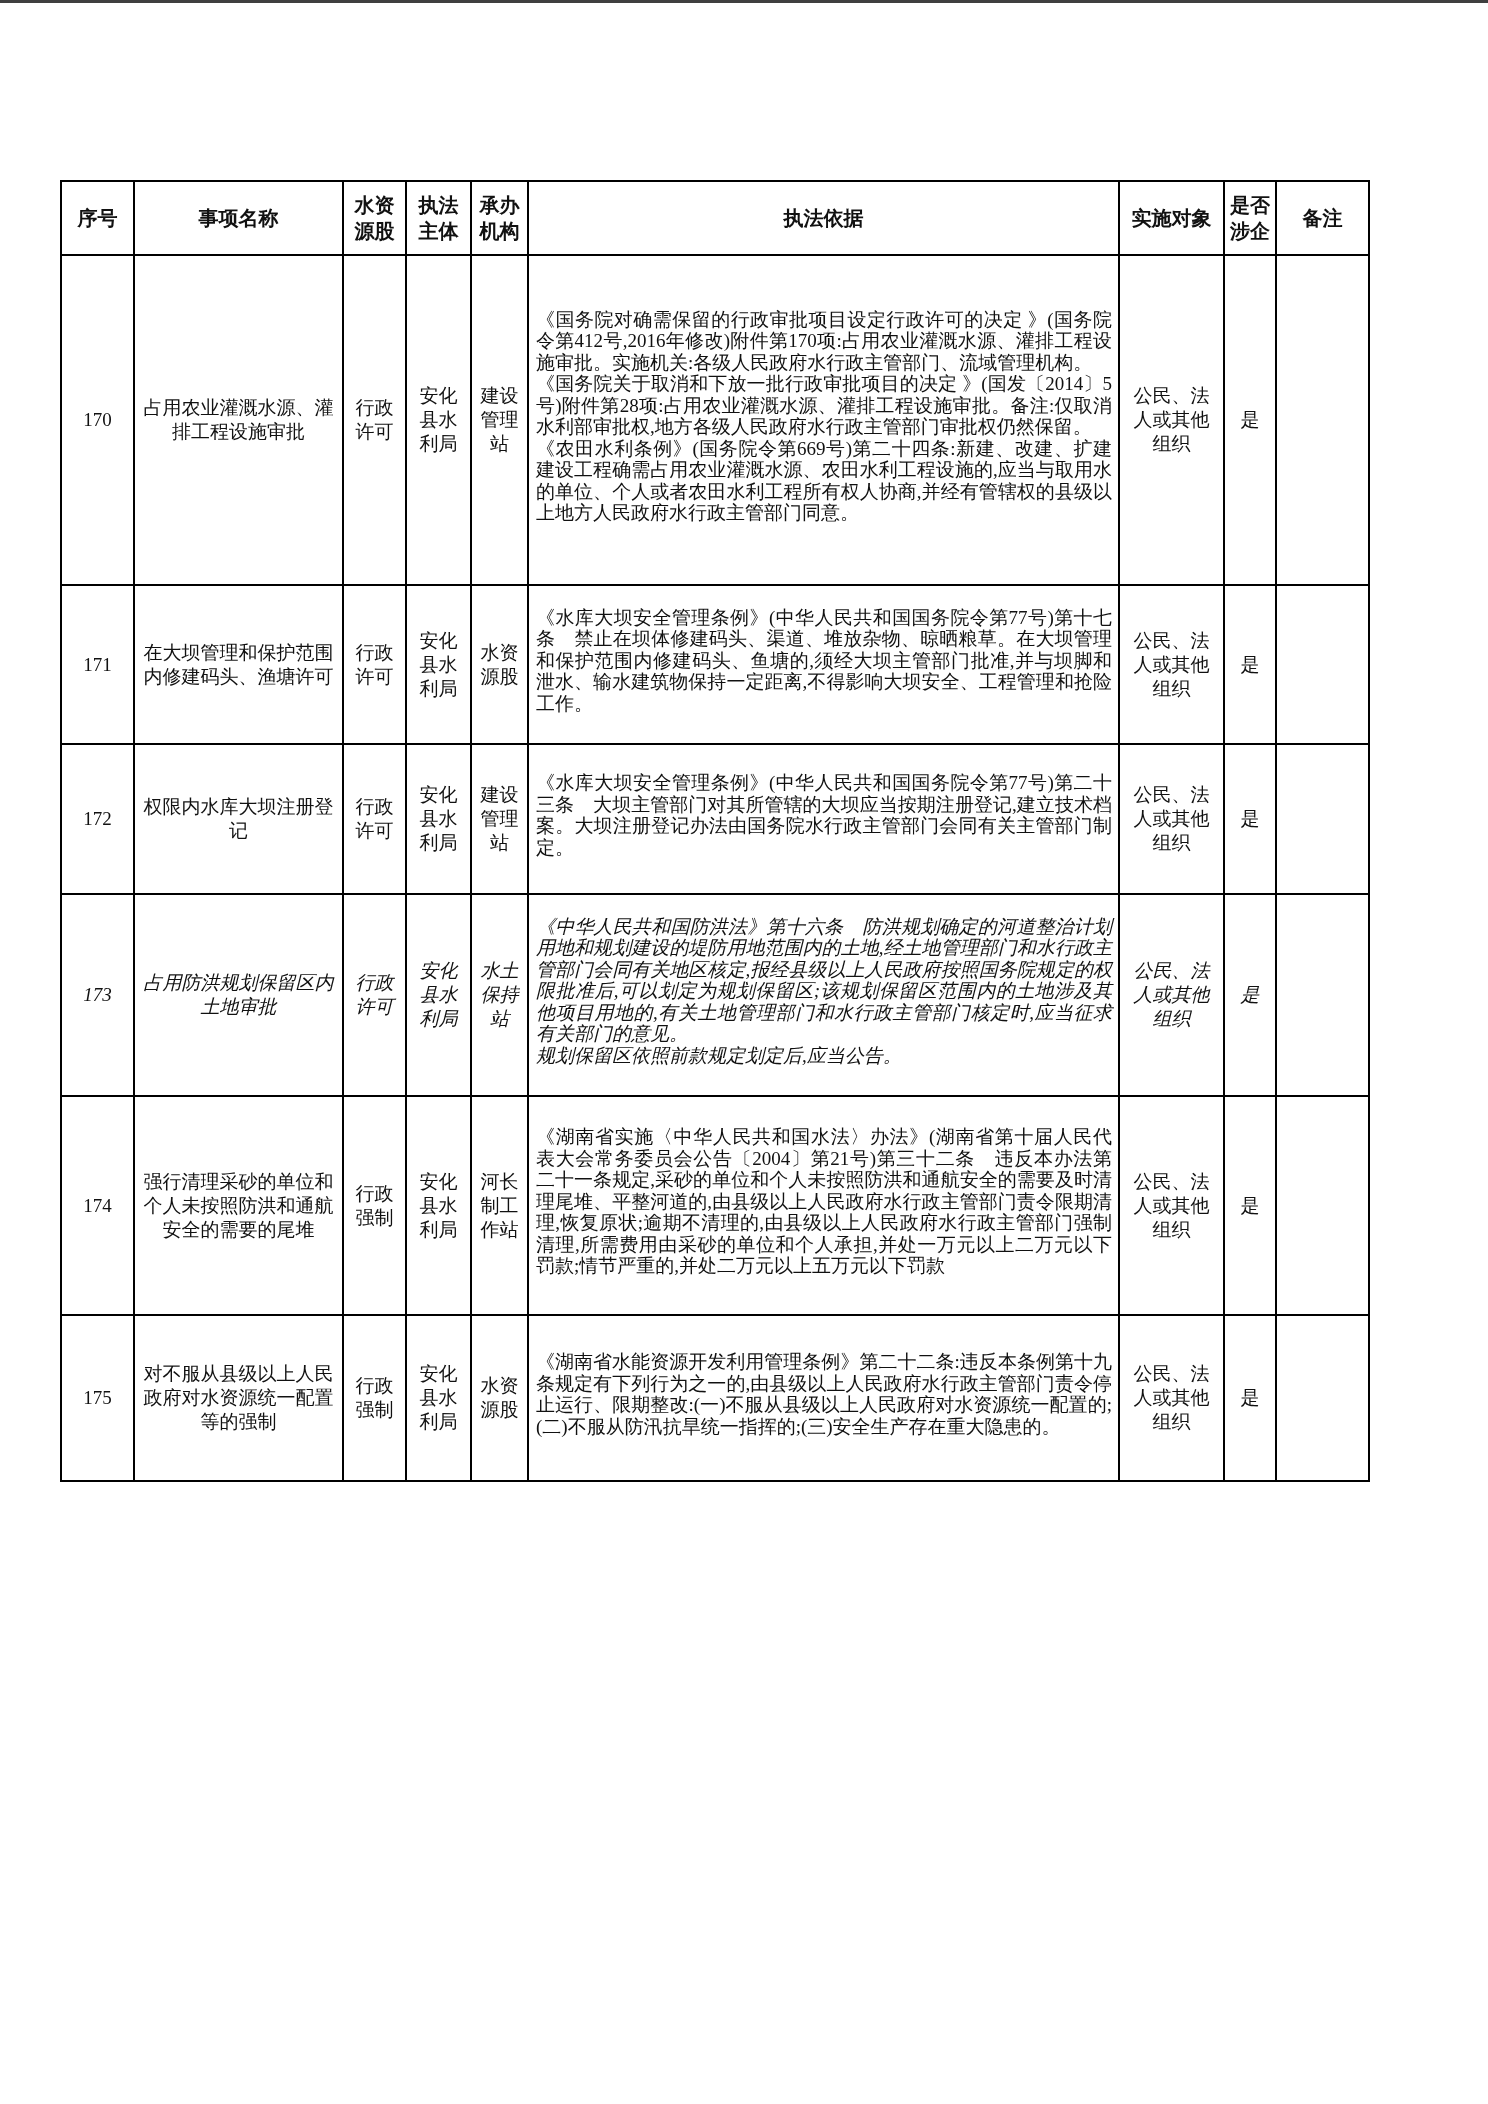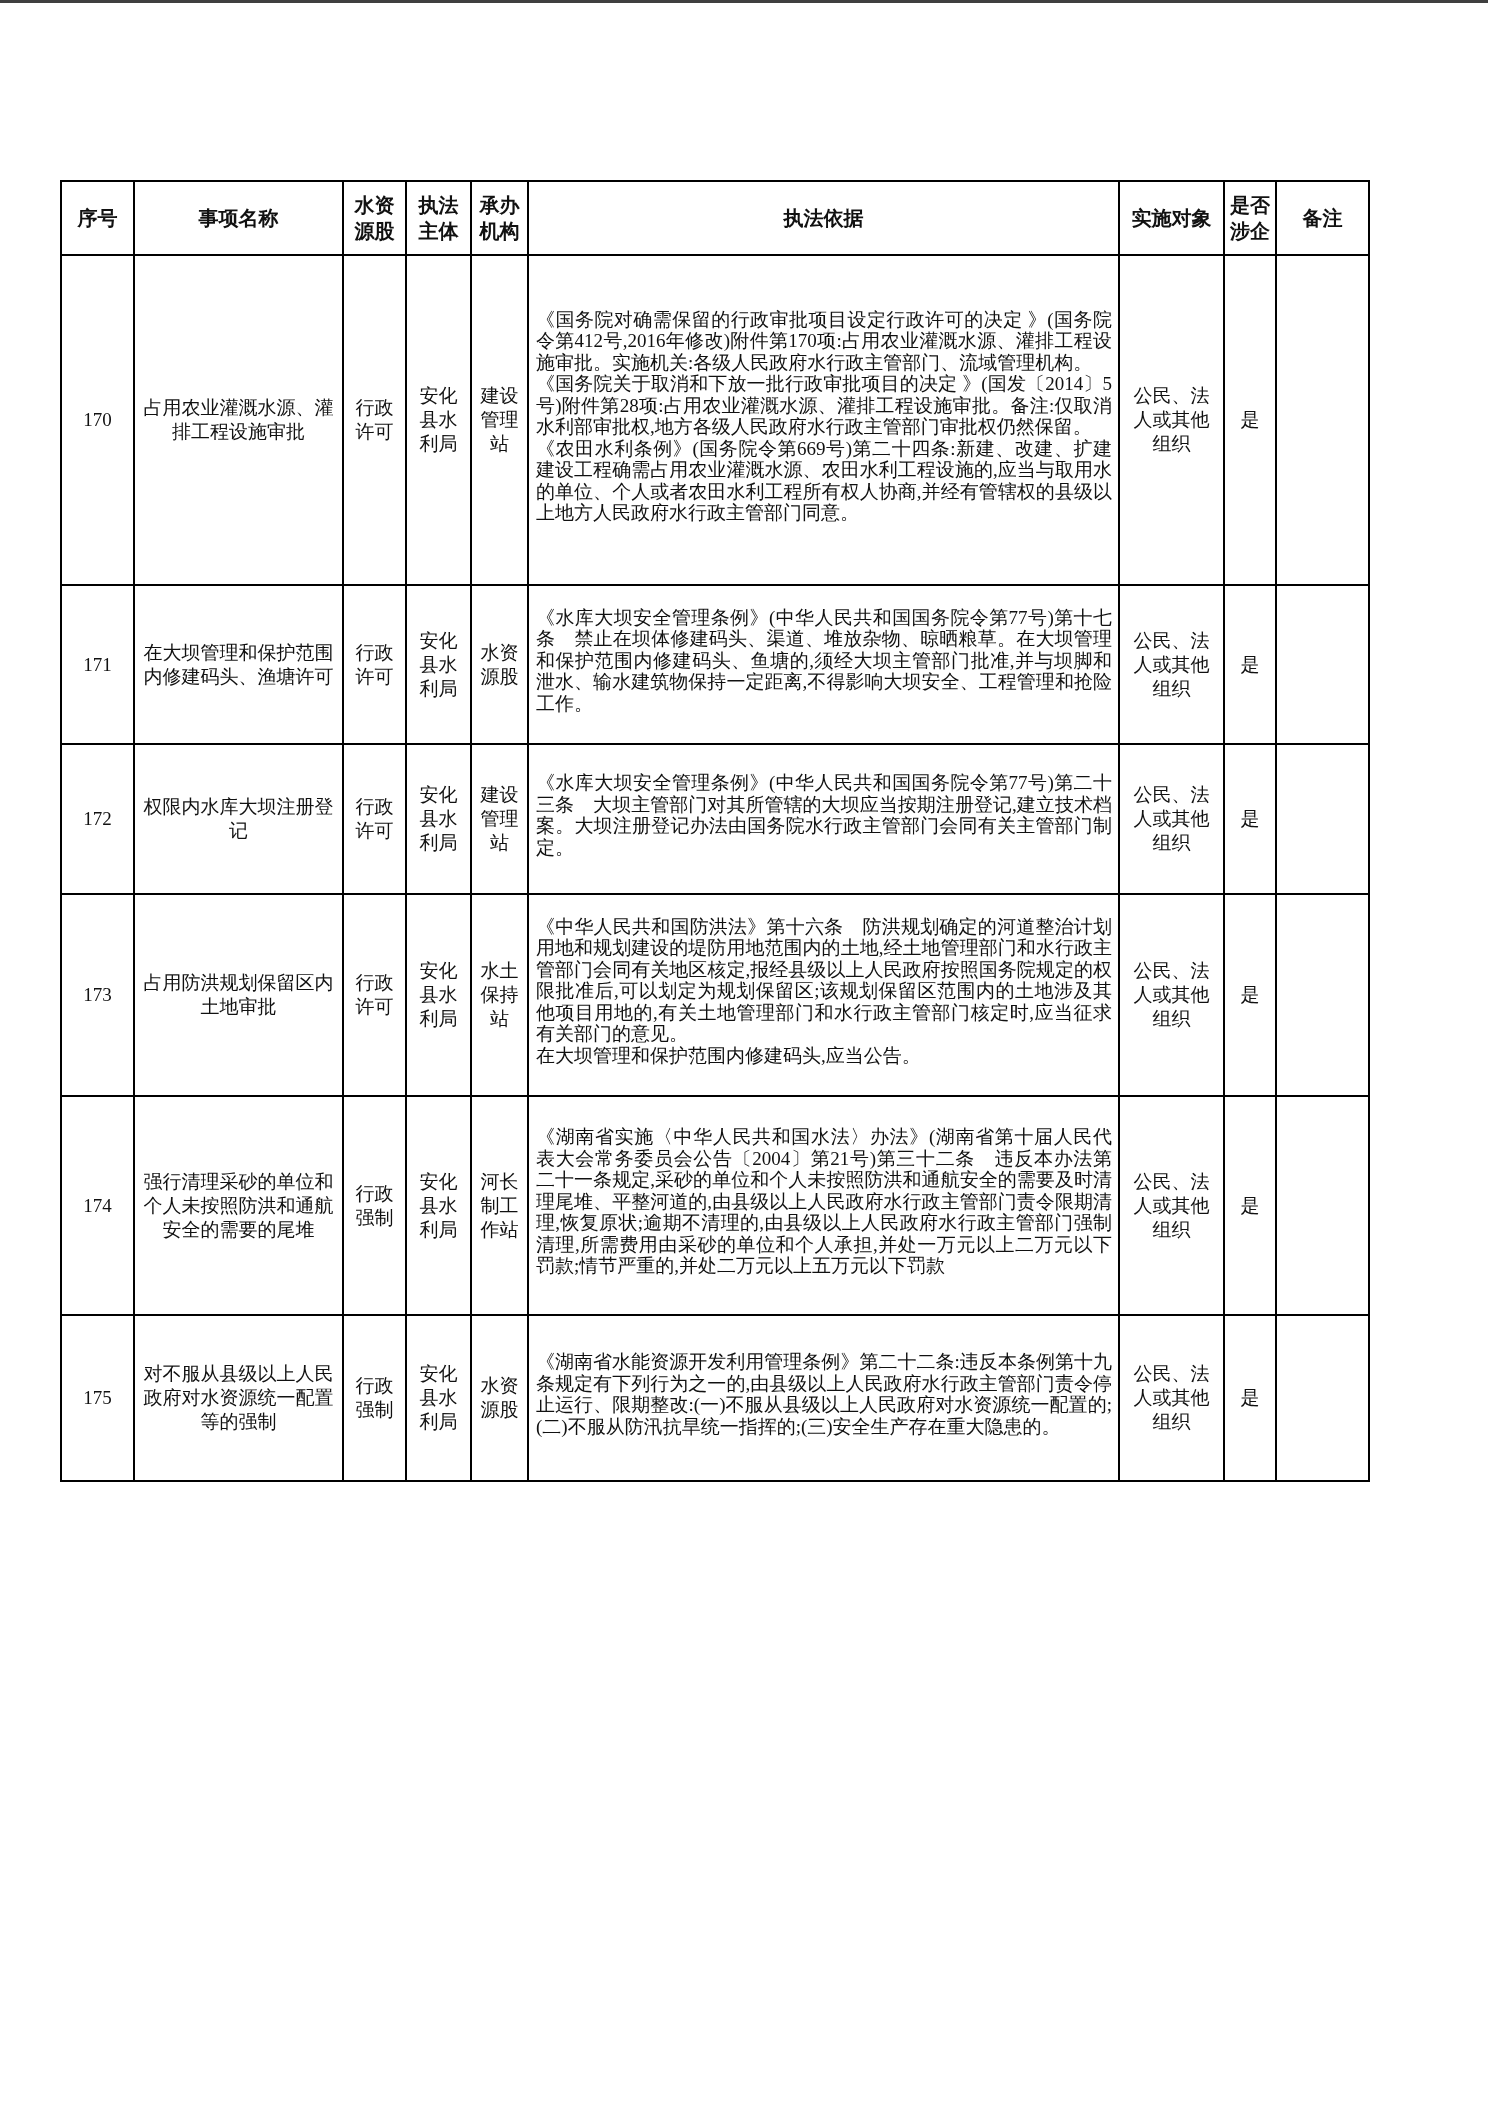--- a/index.html
+++ b/index.html
@@ -54,21 +54,21 @@
   .reg-table td.cell-basis .para {
     text-align: justify;
   }
   .reg-table td.cell-target {
     line-height: 24px;
   }
   
   tbody tr:nth-child(1) td { height: 316px; }
   tbody tr:nth-child(2) td { height: 145px; }
   tbody tr:nth-child(3) td { height: 136px; }
-  tbody tr:nth-child(4) td { height: 188px; }
+  tbody tr:nth-child(4) td { height: 188px; font-style: italic; }
   tbody tr:nth-child(5) td { height: 205px; }
   tbody tr:nth-child(6) td { height: 152px; }
 </style>
 </head>
 <body>
 
 <div class="scan-edge"></div>
 
 <table class="reg-table">
   <colgroup>
@@ -138,21 +138,21 @@
     <td class="cell-remark"></td>
   </tr>
       <tr>
     <td class="cell-id">173</td>
     <td class="cell-name">占用防洪规划保留区内土地审批</td>
     <td class="cell-category">行政许可</td>
     <td class="cell-subject">安化县水利局</td>
     <td class="cell-agency">水土保持站</td>
     <td class="cell-basis">
           <div class="para">《中华人民共和国防洪法》第十六条　防洪规划确定的河道整治计划用地和规划建设的堤防用地范围内的土地,经土地管理部门和水行政主管部门会同有关地区核定,报经县级以上人民政府按照国务院规定的权限批准后,可以划定为规划保留区;该规划保留区范围内的土地涉及其他项目用地的,有关土地管理部门和水行政主管部门核定时,应当征求有关部门的意见。</div>
-          <div class="para">在大坝管理和保护范围内修建码头,应当公告。</div>
+          <div class="para">规划保留区依照前款规定划定后,应当公告。</div>
         </td>
     <td class="cell-target">公民、法人或其他组织</td>
     <td class="cell-involves">是</td>
     <td class="cell-remark"></td>
   </tr>
       <tr>
     <td class="cell-id">174</td>
     <td class="cell-name">强行清理采砂的单位和个人未按照防洪和通航安全的需要的尾堆</td>
     <td class="cell-category">行政强制</td>
     <td class="cell-subject">安化县水利局</td>

